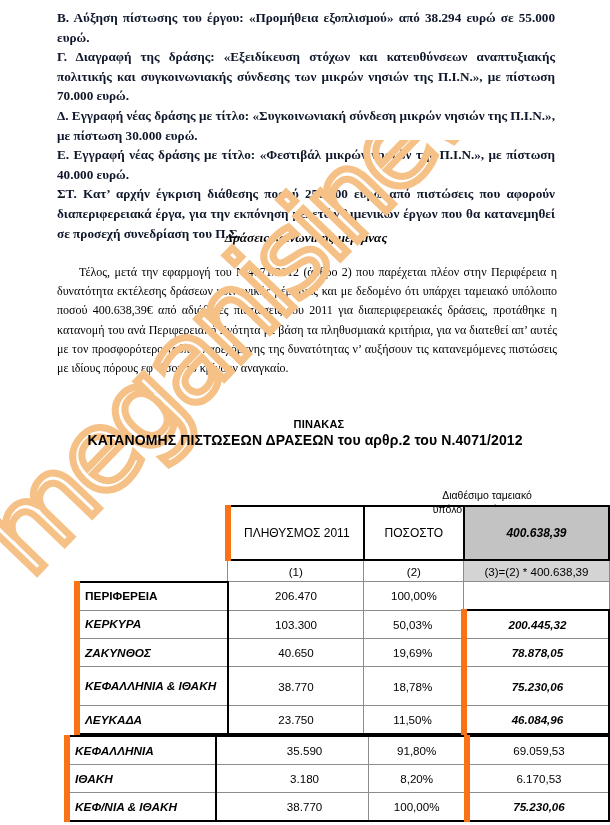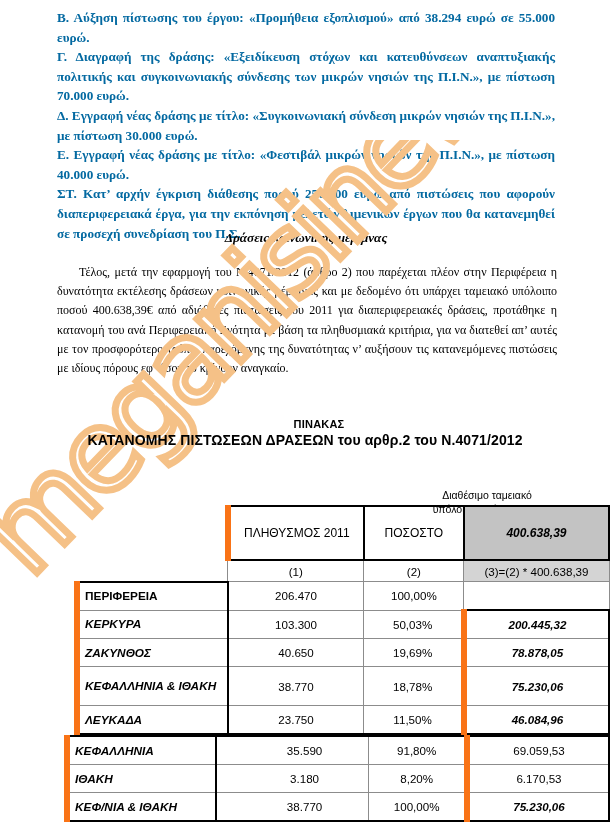--- a/index.html
+++ b/index.html
@@ -52,21 +52,21 @@
     width: 498px;
     z-index: 2;
   }
   .p-bold {
     font-family: "Liberation Serif", serif;
     font-weight: bold;
     font-size: 13.2px;
     line-height: 19.6px;
     text-align: justify;
     margin: 0;
-    color: #0369a1;
+    color: #0f172a;
   }
 
   .section-heading {
     position: absolute;
     left: 57px;
     top: 230px;
     width: 498px;
     text-align: center;
     font-family: "Liberation Serif", serif;
     font-weight: bold;

